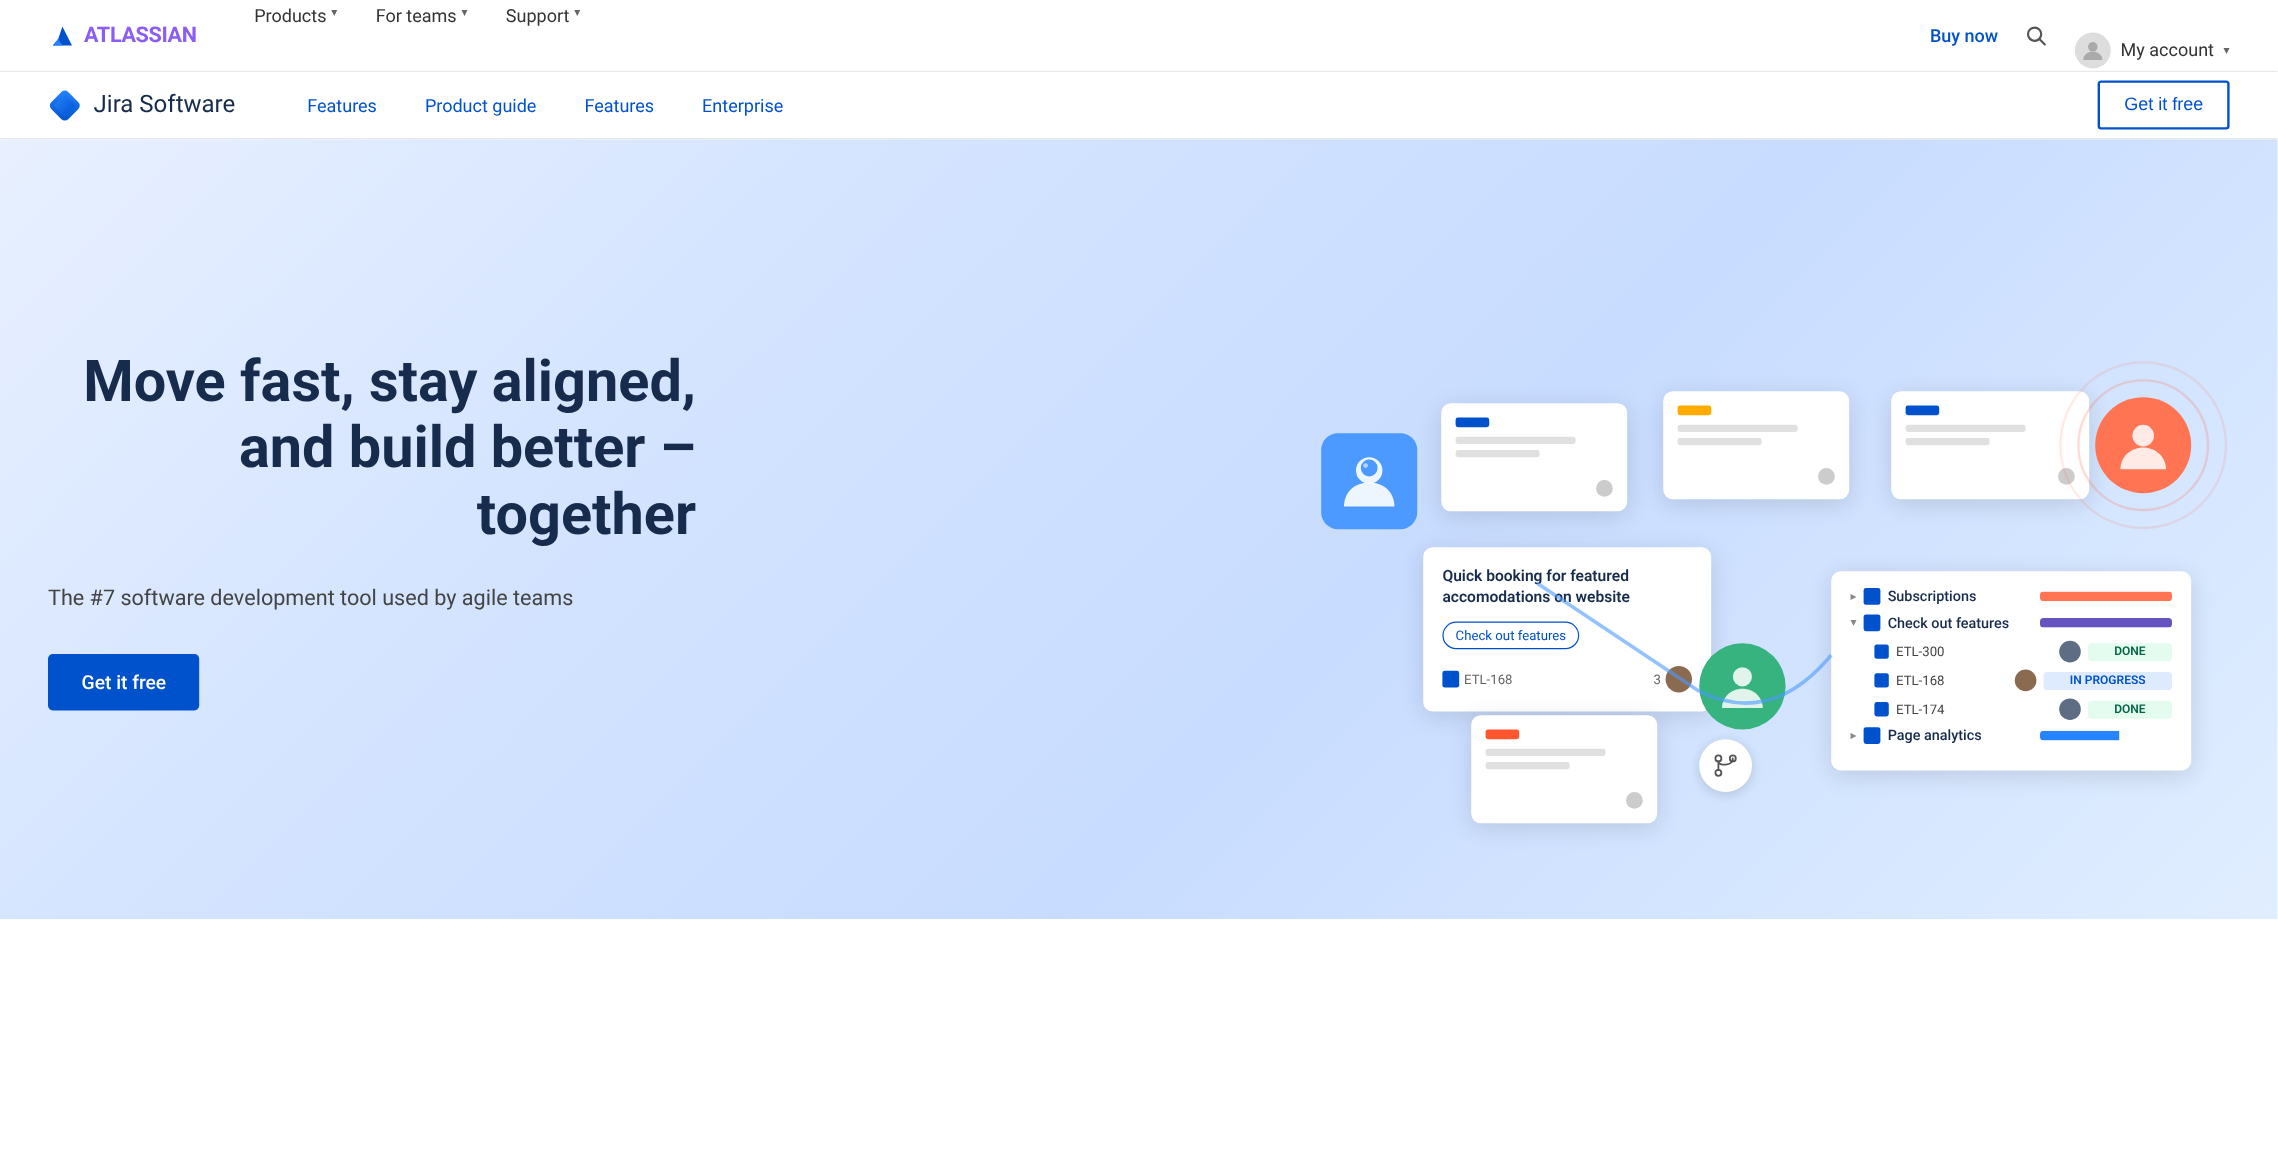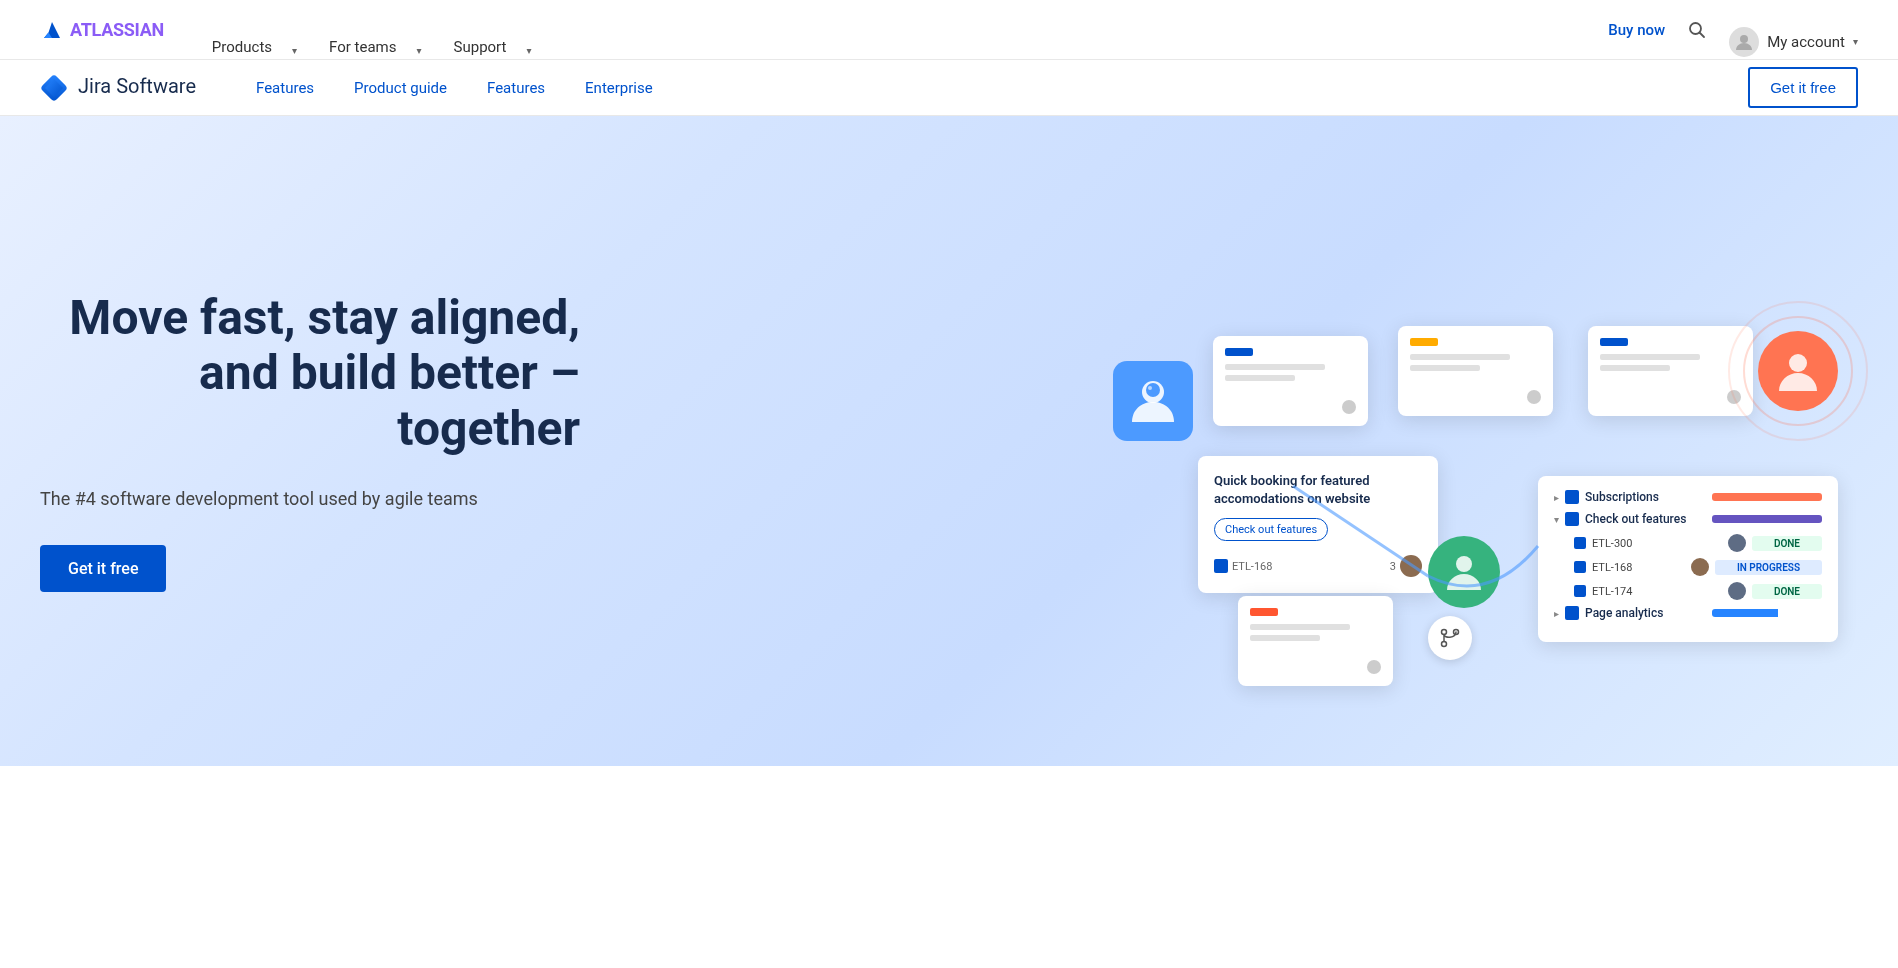--- a/index.html
+++ b/index.html
@@ -32,22 +32,22 @@
       width: 24px;
       height: 24px;
     }
     .top-nav-links {
       display: flex;
       gap: 0;
       flex: 1;
     }
     .top-nav-link {
       display: flex;
-      align-items: flex-end;
-      gap: 20px;
+      align-items: flex-start;
+      gap: 4px;
       padding: 0 16px;
       height: 52px;
       font-size: 15px;
       color: #333;
       cursor: pointer;
       text-decoration: none;
     }
     .chevron-icon {
       font-size: 10px;
       color: #666;
@@ -185,21 +185,21 @@
       font-weight: 500;
       border-radius: 4px;
       cursor: pointer;
       border: none;
       text-decoration: none;
     }
 
     
     .hero-illustration {
       position: absolute;
-      right: 0;
+      right: 12px;
       top: 0;
       width: 900px;
       height: 100%;
       pointer-events: none;
     }
 
     
     .float-card {
       position: absolute;
       background: #fff;
@@ -466,21 +466,21 @@
       <span>Enterprise</span>
     </a>
   </div>
 
   <button class="get-it-free-btn">Get it free</button>
 </nav>
 
 <section class="hero">
   <div class="hero-content">
     <h1 class="hero-title">Move fast, stay aligned, and build better – together</h1>
-    <p class="hero-subtitle">The #4 software development tool used by agile teams</p>
+    <p class="hero-subtitle">The #7 software development tool used by agile teams</p>
     <a class="hero-cta">Get it free</a>
   </div>
 
   <div class="hero-illustration">
 
     <div class="user-avatar-circle">
       <svg viewBox="0 0 54 54" fill="none">
         <circle cx="27" cy="18" r="11" fill="#fff" opacity="0.9"></circle>
         <path d="M6 48c0-12 9-20 21-20s21 8 21 20" fill="#fff" opacity="0.9"></path>
         <circle cx="27" cy="16" r="7" fill="#4C9AFF"></circle>

